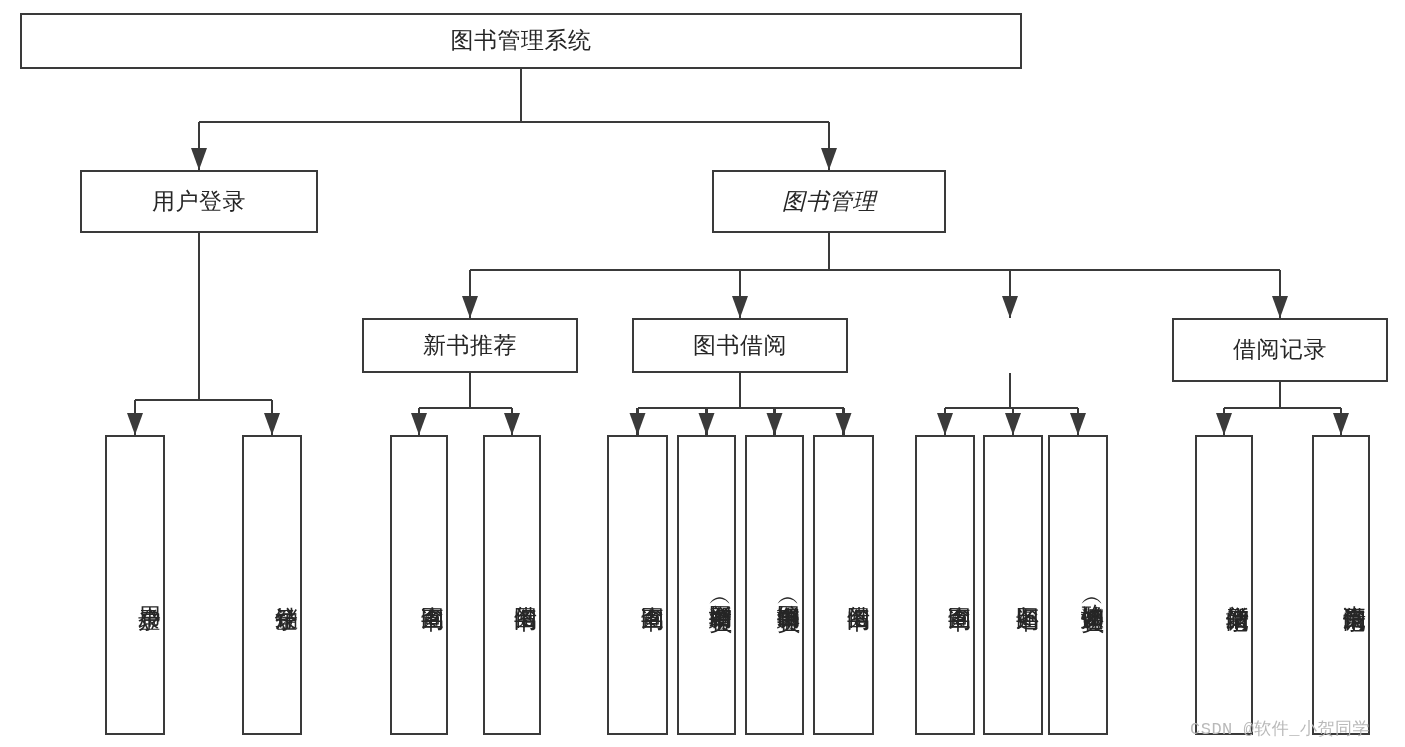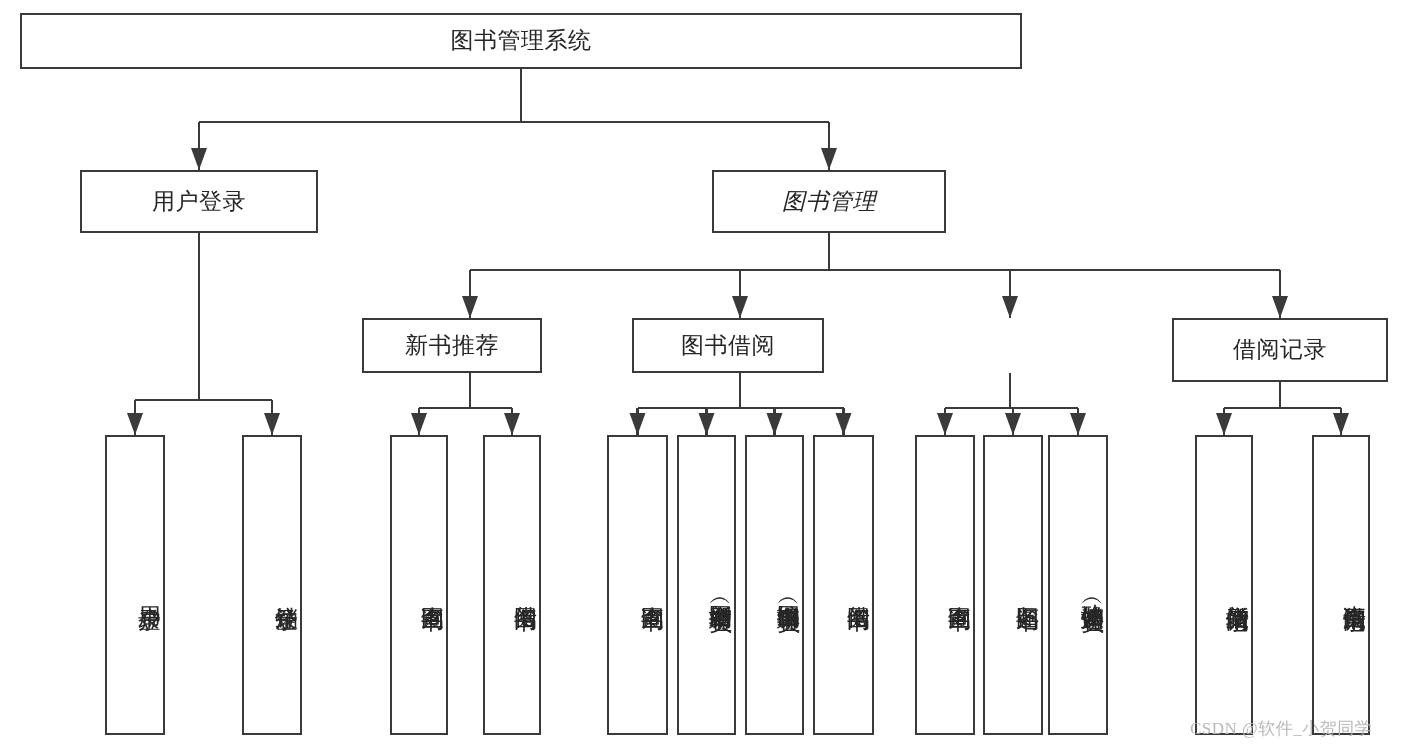--- a/index.html
+++ b/index.html
@@ -56,21 +56,21 @@
     writing-mode: vertical-rl;
     text-orientation: upright;
     display: block;
   }
   .watermark {
     position: absolute;
     font-size: 17px;
     color: #b9b9b9;
     letter-spacing: 0.5px;
     white-space: nowrap;
-    font-family: Liberation Serif, serif;
+    font-family: Liberation Mono, monospace;
   }
 </style>
 </head>
 <body>
 
 <div id="stage">
 
   <svg id="wire-layer" width="1405" height="747" viewBox="0 0 1405 747">
       <line x1="521" y1="69" x2="521" y2="122" stroke="#3a3a3a" stroke-width="2.5" shape-rendering="crispEdges"></line>
       <line x1="199" y1="122" x2="829" y2="122" stroke="#3a3a3a" stroke-width="2.5" shape-rendering="crispEdges"></line>
@@ -130,24 +130,24 @@
     <span>图书管理系统</span>
   </div>
 
   <div class="node horiz" style="left:80px;top:170px;width:238px;height:63px;">
     <span>用户登录</span>
   </div>
   <div class="node horiz" style="left:712px;top:170px;width:234px;height:63px;font-style:italic;">
     <span>图书管理</span>
   </div>
 
-  <div class="node horiz" style="left:362px;top:318px;width:180px;height:55px;">
+  <div class="node horiz" style="left:362px;top:318px;width:216px;height:55px;">
     <span>新书推荐</span>
   </div>
-  <div class="node horiz" style="left:632px;top:318px;width:192px;height:55px;">
+  <div class="node horiz" style="left:632px;top:318px;width:216px;height:55px;">
     <span>图书借阅</span>
   </div>
   <div class="node horiz" style="left:1172px;top:318px;width:216px;height:64px;">
     <span>借阅记录</span>
   </div>
 
   <div class="node vert" style="left:105px;top:435px;width:60px;height:300px;">
     <span class="vlabel">用户登录</span>
   </div>
   <div class="node vert" style="left:242px;top:435px;width:60px;height:300px;">

